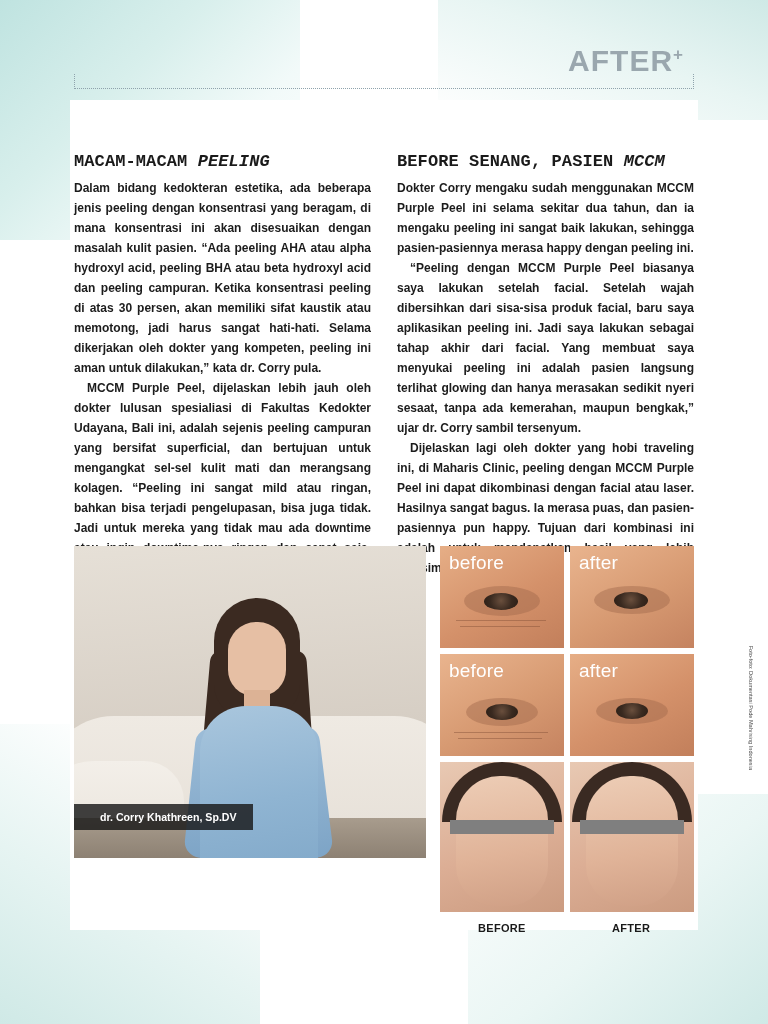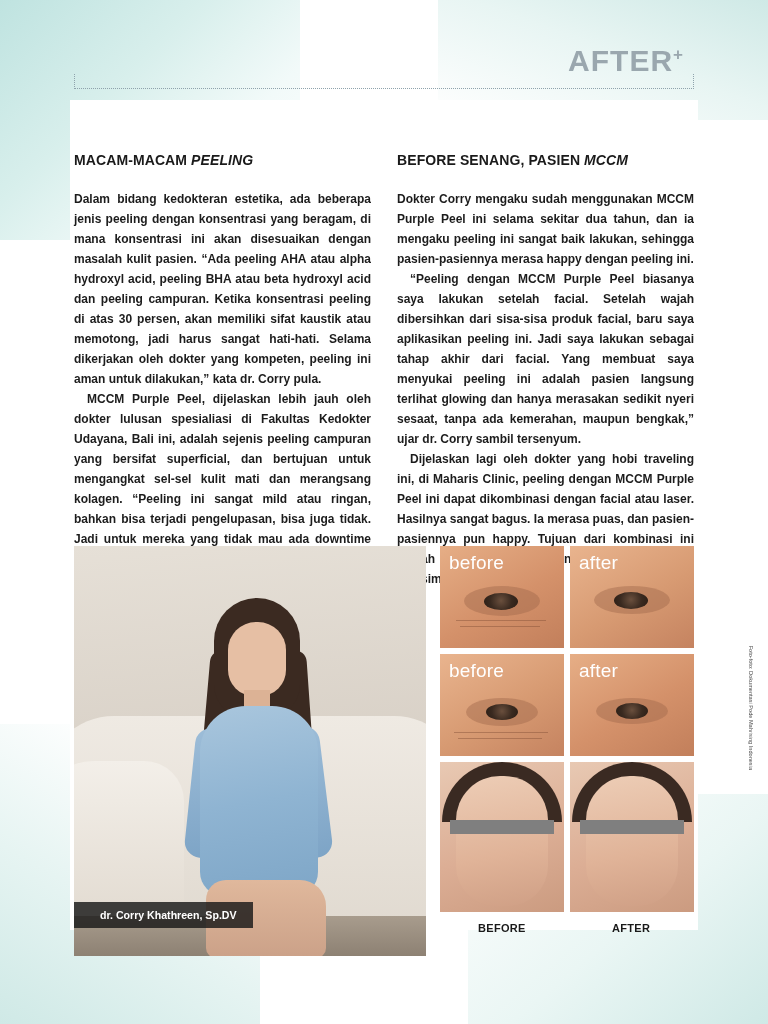--- a/index.html
+++ b/index.html
@@ -69,22 +69,22 @@
   .hdr-tick-l { left: 0; }
   .hdr-tick-r { left: 619px; }
 
   
   .cols {
     position: absolute; left: 74px; top: 152px; width: 620px;
     display: flex; gap: 26px;
   }
   .col { width: 297px; }
   h2.sec {
-    font-size: 14px; font-weight: 700; color: #1a1a1a;
-    letter-spacing: .1px; margin-bottom: 21px;
+    font-size: 17px; font-weight: 700; color: #1a1a1a;
+    letter-spacing: .1px; margin-bottom: 7px; font-family: Liberation Mono, monospace;
   }
   h2.sec em { font-style: italic; }
   p.body {
     font-size: 12px; line-height: 20px; color: #1c1c1c;
     text-align: justify; text-justify: inter-word;
     margin-bottom: 0;
     font-weight: bold;
   }
   p.body.indent { text-indent: 13px; }
   .endmark {
@@ -92,21 +92,21 @@
     background: #8f9aa0; vertical-align: middle; margin-left: 3px;
     position: relative;
   }
   .endmark::after{
     content:""; position:absolute; left:2px; top:2px; width:6px; height:5px;
     border:1px solid #fff;
   }
 
   
   .photo-main {
-    position: absolute; left: 74px; top: 546px; width: 352px; height: 410px;
+    position: absolute; left: 74px; top: 546px; width: 352px; height: 312px;
     overflow: hidden; z-index: 3;
     background: linear-gradient(160deg,#dfd8cf 0%, #cfc6bb 45%, #b6aca0 100%);
     text-align: center;
   }
   .pm-wall {
     position: absolute; inset: 0;
     background: linear-gradient(175deg,#e6e0d7 0%, #d6cec4 60%, #c3baae 100%);
   }
   .pm-sofa {
     position: absolute; left: -30px; top: 170px; width: 420px; height: 250px;

